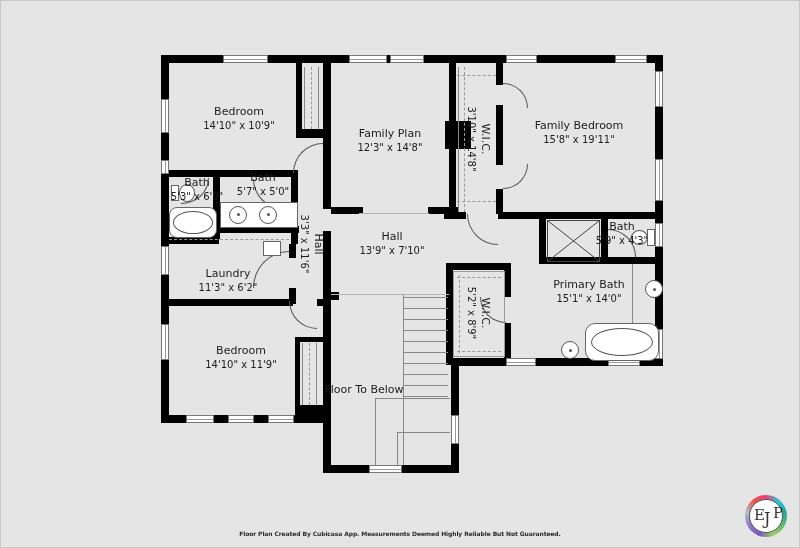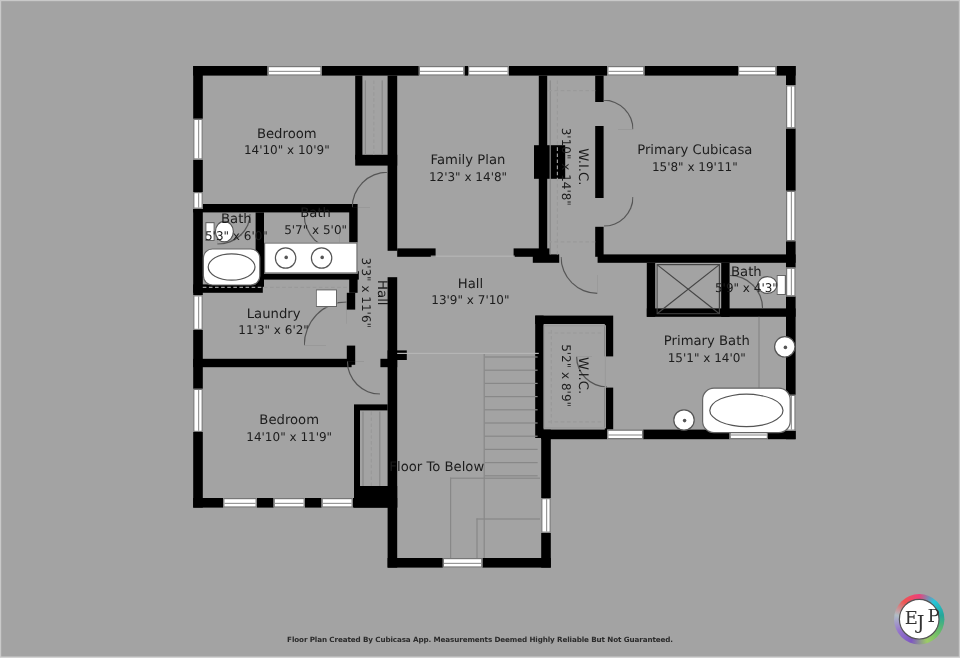--- a/index.html
+++ b/index.html
@@ -1,16 +1,16 @@
 <!DOCTYPE html>
 <html><head>
 <meta charset="utf-8">
 <style>
   html,body{margin:0;padding:0;background:#fff;}
-  .page{position:relative;width:798px;height:546px;border:1px solid #c9c9c9;background:#a3a3a3;
+  .page{position:relative;width:798px;height:546px;border:1px solid #c9c9c9;background:#e5e5e5;
         font-family:"DejaVu Sans",sans-serif;overflow:hidden;}
   .plan{position:absolute;left:0;top:0;width:800px;height:548px;}
   
   .w{position:absolute;background:#000;}
   
   .win{position:absolute;background:#fff;border:1px solid #777;box-sizing:border-box;}
   .win::after{content:"";position:absolute;background:#999;}
   .win.h::after{left:0;right:0;top:50%;height:1px;}
   .win.v::after{top:0;bottom:0;left:50%;width:1px;}
   
@@ -219,40 +219,40 @@
       </div>
       <div class="lbl" style="left:389px;top:140px">
         <span>Family Plan</span><br>
         <span class="dims">12'3" x 14'8"</span>
       </div>
       <div class="lbl rot" style="left:477px;top:138px">
         <span>W.I.C.</span><br>
         <span class="dims">3'10" x 14'8"</span>
       </div>
       <div class="lbl" style="left:578px;top:132px">
-        <span>Primary Cubicasa</span><br>
+        <span>Family Bedroom</span><br>
         <span class="dims">15'8" x 19'11"</span>
       </div>
       <div class="lbl" style="left:196px;top:189px">
         <span>Bath</span><br>
         <span class="dims">5'3" x 6'0"</span>
       </div>
       <div class="lbl" style="left:262px;top:184px">
         <span>Bath</span><br>
         <span class="dims">5'7" x 5'0"</span>
       </div>
       <div class="lbl rot" style="left:310px;top:243px">
         <span>Hall</span><br>
         <span class="dims">3'3" x 11'6"</span>
       </div>
       <div class="lbl" style="left:391px;top:243px">
         <span>Hall</span><br>
         <span class="dims">13'9" x 7'10"</span>
       </div>
-      <div class="lbl" style="left:227px;top:268px">
+      <div class="lbl" style="left:227px;top:280px">
         <span>Laundry</span><br>
         <span class="dims">11'3" x 6'2"</span>
       </div>
       <div class="lbl" style="left:240px;top:357px">
         <span>Bedroom</span><br>
         <span class="dims">14'10" x 11'9"</span>
       </div>
       <div class="lbl" style="left:363px;top:389px">
         <span>Floor To Below</span>
       </div>

